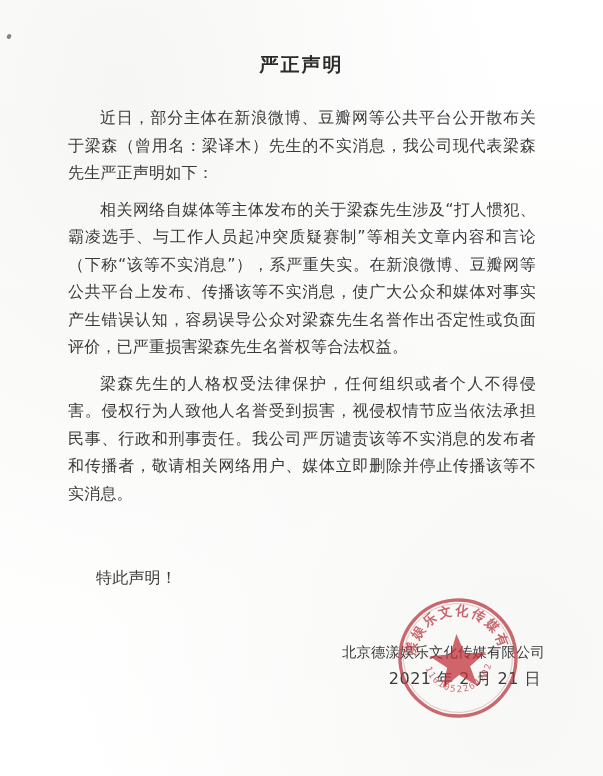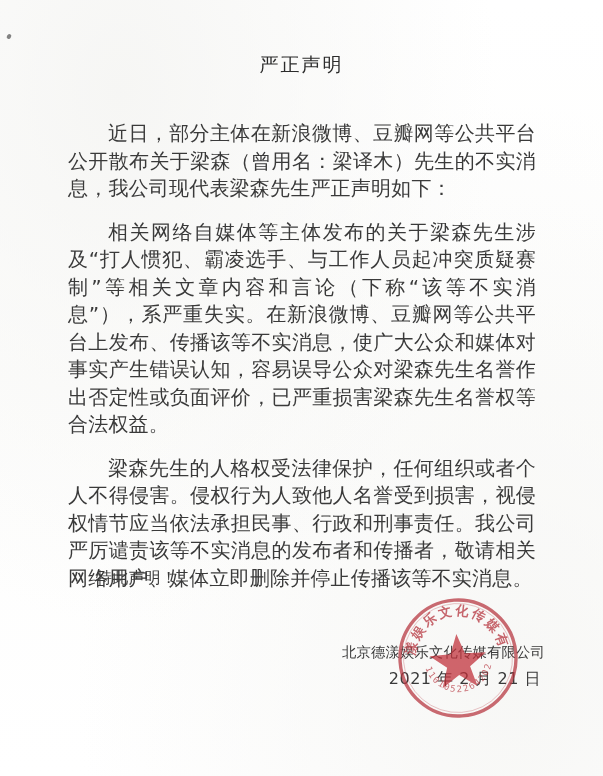--- a/index.html
+++ b/index.html
@@ -38,38 +38,38 @@
     transform: rotate(28deg);
     opacity: .85;
   }
   #doc-title {
     position: absolute;
     left: 0;
     right: 0;
     top: 52px;
     text-align: center;
     font-size: 19px;
-    font-weight: normal;
+    font-weight: bold;
     letter-spacing: 2px;
     color: #2b2b2b;
   }
   #body-text {
     position: absolute;
     left: 68px;
     top: 104px;
     width: 468px;
   }
   .para {
-    font-size: 20px;
+    font-size: 16px;
     line-height: 27.5px;
     color: #3a3a3a;
     text-align: justify;
     text-justify: inter-character;
     text-indent: 2em;
-    margin: 16px 0 9px 0;
+    margin: 0 0 9px 0;
     letter-spacing: 0.2px;
   }
   .para:last-child { margin-bottom: 0; }
 
   #closing {
     position: absolute;
     left: 96px;
     top: 566px;
     font-size: 16px;
     line-height: 24px;

